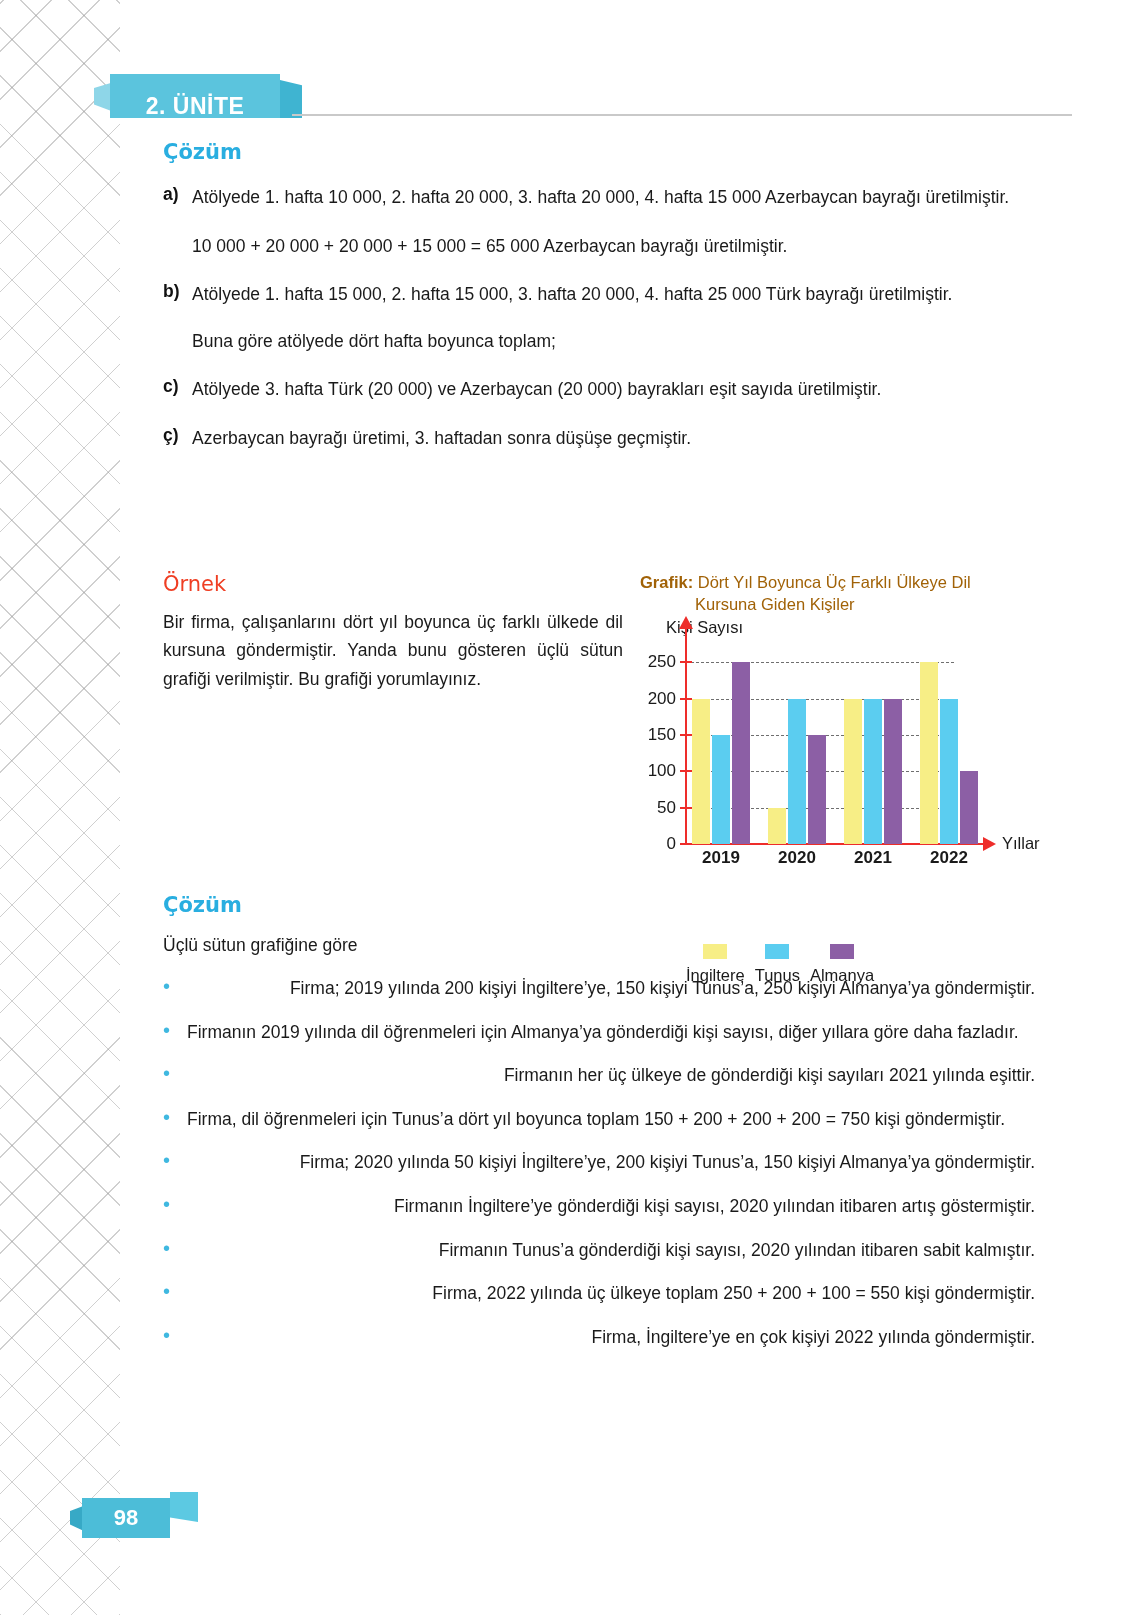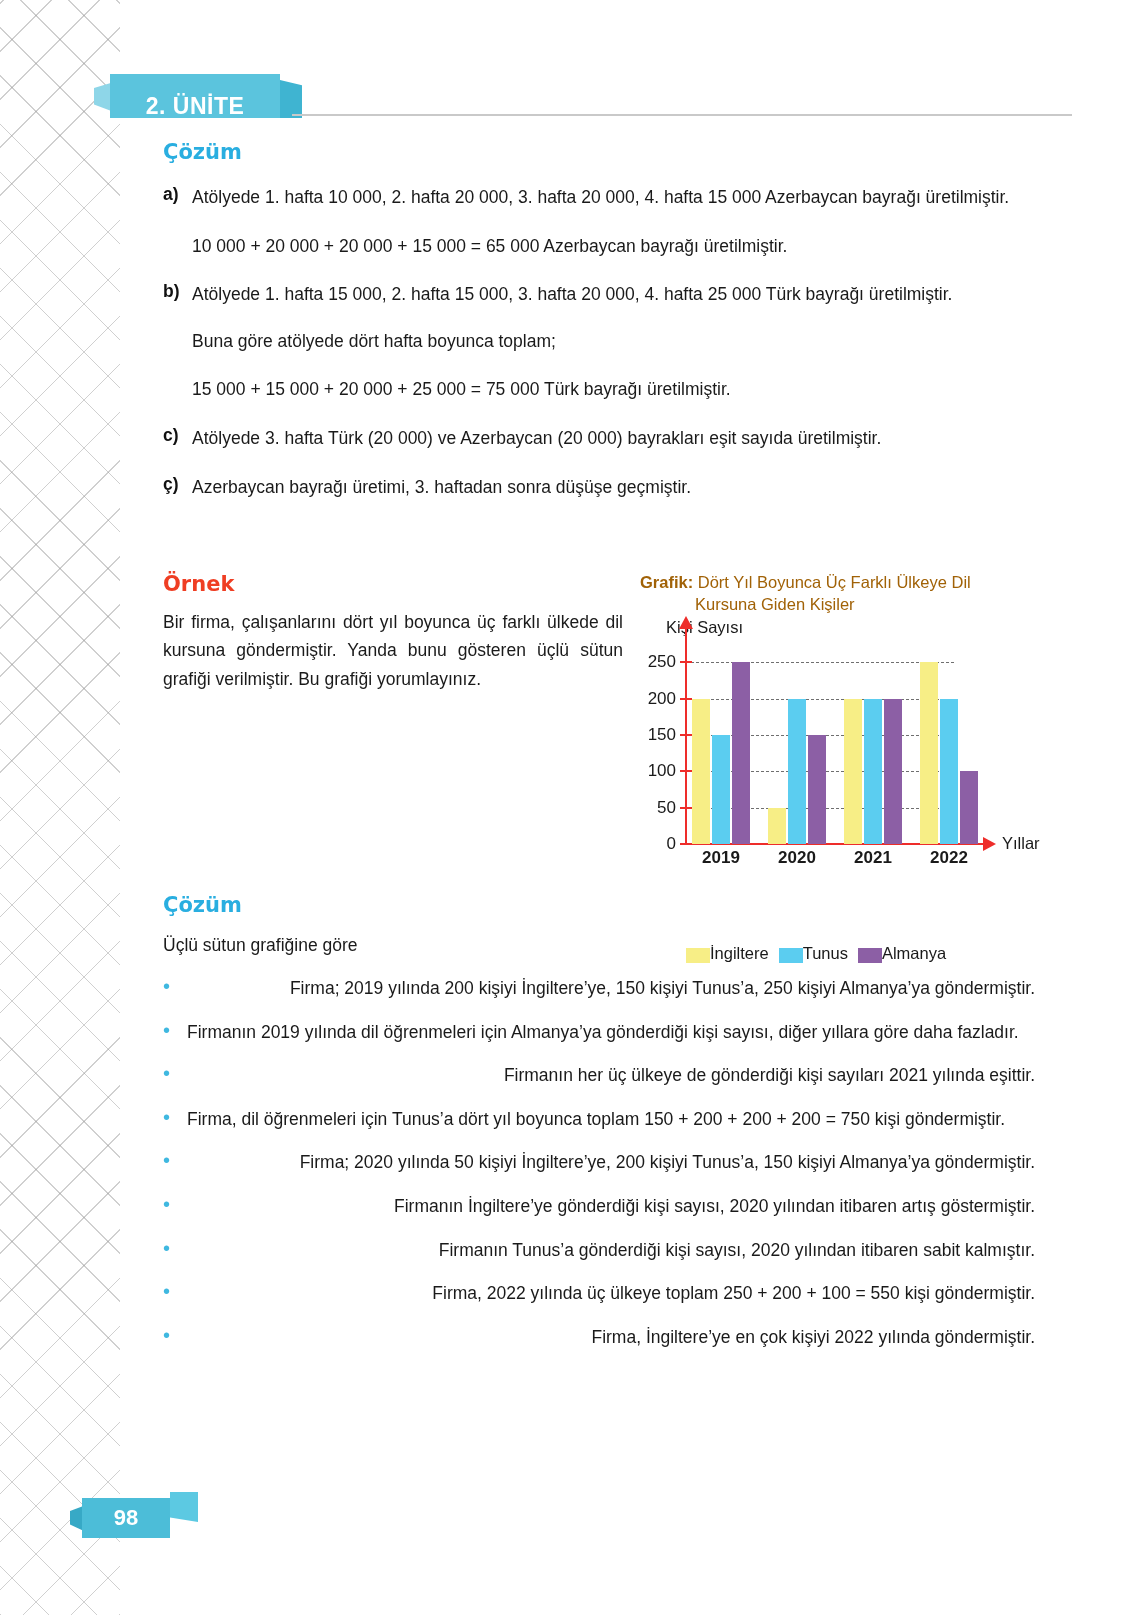--- a/index.html
+++ b/index.html
@@ -47,21 +47,21 @@
   #header-rule{
     position:absolute;left:292px;top:114px;width:780px;height:2px;background:#c9c9c9;
   }
 
   
   .heading-cozum{
     color:#29aee0;font-size:21px;font-weight:bold;
     font-family:"DejaVu Sans", sans-serif;
   }
   .heading-ornek{
-    color:#ef3e23;font-size:21px;font-weight:bold;
+    color:#ef3e23;font-size:21px;font-weight:normal;
     font-family:"DejaVu Sans", sans-serif;
   }
 
   .q-row{display:flex;gap:9px;align-items:flex-start;}
   .q-marker{font-weight:bold;font-size:17.5px;color:#111;flex:0 0 auto;min-width:20px;}
   .q-body{font-size:17.5px;color:#1a1a1a;line-height:1.52;}
 
   
   #ornek-heading{position:absolute;left:163px;top:572px;}
   #ornek-paragraph{
@@ -114,21 +114,21 @@
   .bar-group{position:absolute;bottom:0;display:flex;align-items:flex-end;gap:2px;}
   .bar{width:18px;}
   .x-tick-label{
     position:absolute;top:204px;font-size:17px;font-weight:bold;color:#1a1a1a;
     transform:translateX(-50%);white-space:nowrap;
   }
   #legend{
     position:absolute;left:46px;top:300px;width:350px;
     display:flex;align-items:center;gap:10px;
   }
-  .legend-item{display:flex;align-items:flex-end;}
+  .legend-item{display:flex;align-items:center;gap:7px;flex-direction:column;}
   .legend-swatch{width:24px;height:15px;}
   .legend-label{font-size:16.5px;color:#1a1a1a;}
 
   
   #cozum2-heading{position:absolute;left:163px;top:893px;}
   #cozum2-lead{position:absolute;left:163px;top:935px;font-size:17.5px;color:#1a1a1a;}
   #bullet-list{position:absolute;left:163px;top:975px;width:872px;}
   .bullet-row{display:flex;gap:14px;align-items:flex-start;margin-bottom:17px;}
   .bullet-dot{
     color:#3fb8e0;font-size:20px;line-height:1.1;flex:0 0 auto;width:10px;
@@ -180,21 +180,20 @@
       <div class="q-marker">a)</div>
       <div class="q-body" style="width:840px;">Atölyede 1. hafta 10 000, 2. hafta 20 000, 3. hafta 20 000, 4. hafta 15 000 Azerbaycan bayrağı üretilmiştir.</div>
     </div>
     <div class="q-body" style="margin:22px 0 0 29px;">10 000 + 20 000 + 20 000 + 15 000 = 65 000 Azerbaycan bayrağı üretilmiştir.</div>
 
     <div class="q-row" style="margin-top:22px;">
       <div class="q-marker">b)</div>
       <div class="q-body" style="width:840px;">Atölyede 1. hafta 15 000, 2. hafta 15 000, 3. hafta 20 000, 4. hafta 25 000 Türk bayrağı üretilmiştir.</div>
     </div>
     <div class="q-body" style="margin:20px 0 0 29px;">Buna göre atölyede dört hafta boyunca toplam;</div>
-    <div class="q-body" style="margin:22px 0 0 29px;">15 000 + 15 000 + 20 000 + 25 000 = 75 000 Türk bayrağı üretilmiştir.</div>
 
     <div class="q-row" style="margin-top:22px;">
       <div class="q-marker">c)</div>
       <div class="q-body" style="width:840px;">Atölyede 3. hafta Türk (20 000) ve Azerbaycan (20 000) bayrakları eşit sayıda üretilmiştir.</div>
     </div>
 
     <div class="q-row" style="margin-top:22px;">
       <div class="q-marker">ç)</div>
       <div class="q-body" style="width:840px;">Azerbaycan bayrağı üretimi, 3. haftadan sonra düşüşe geçmiştir.</div>
     </div>

